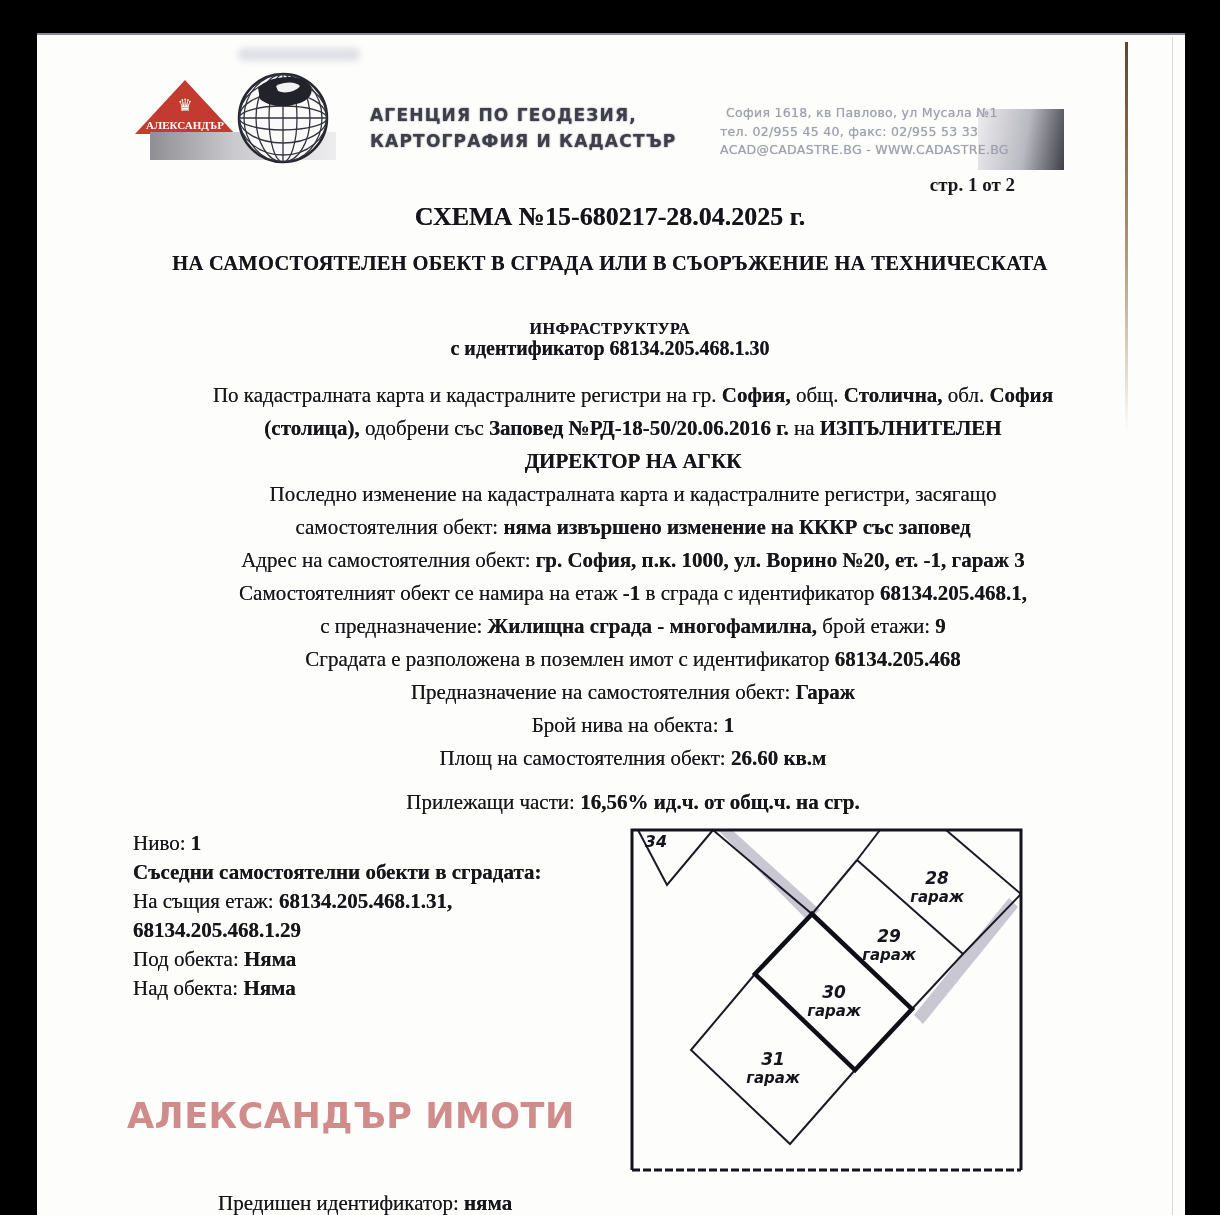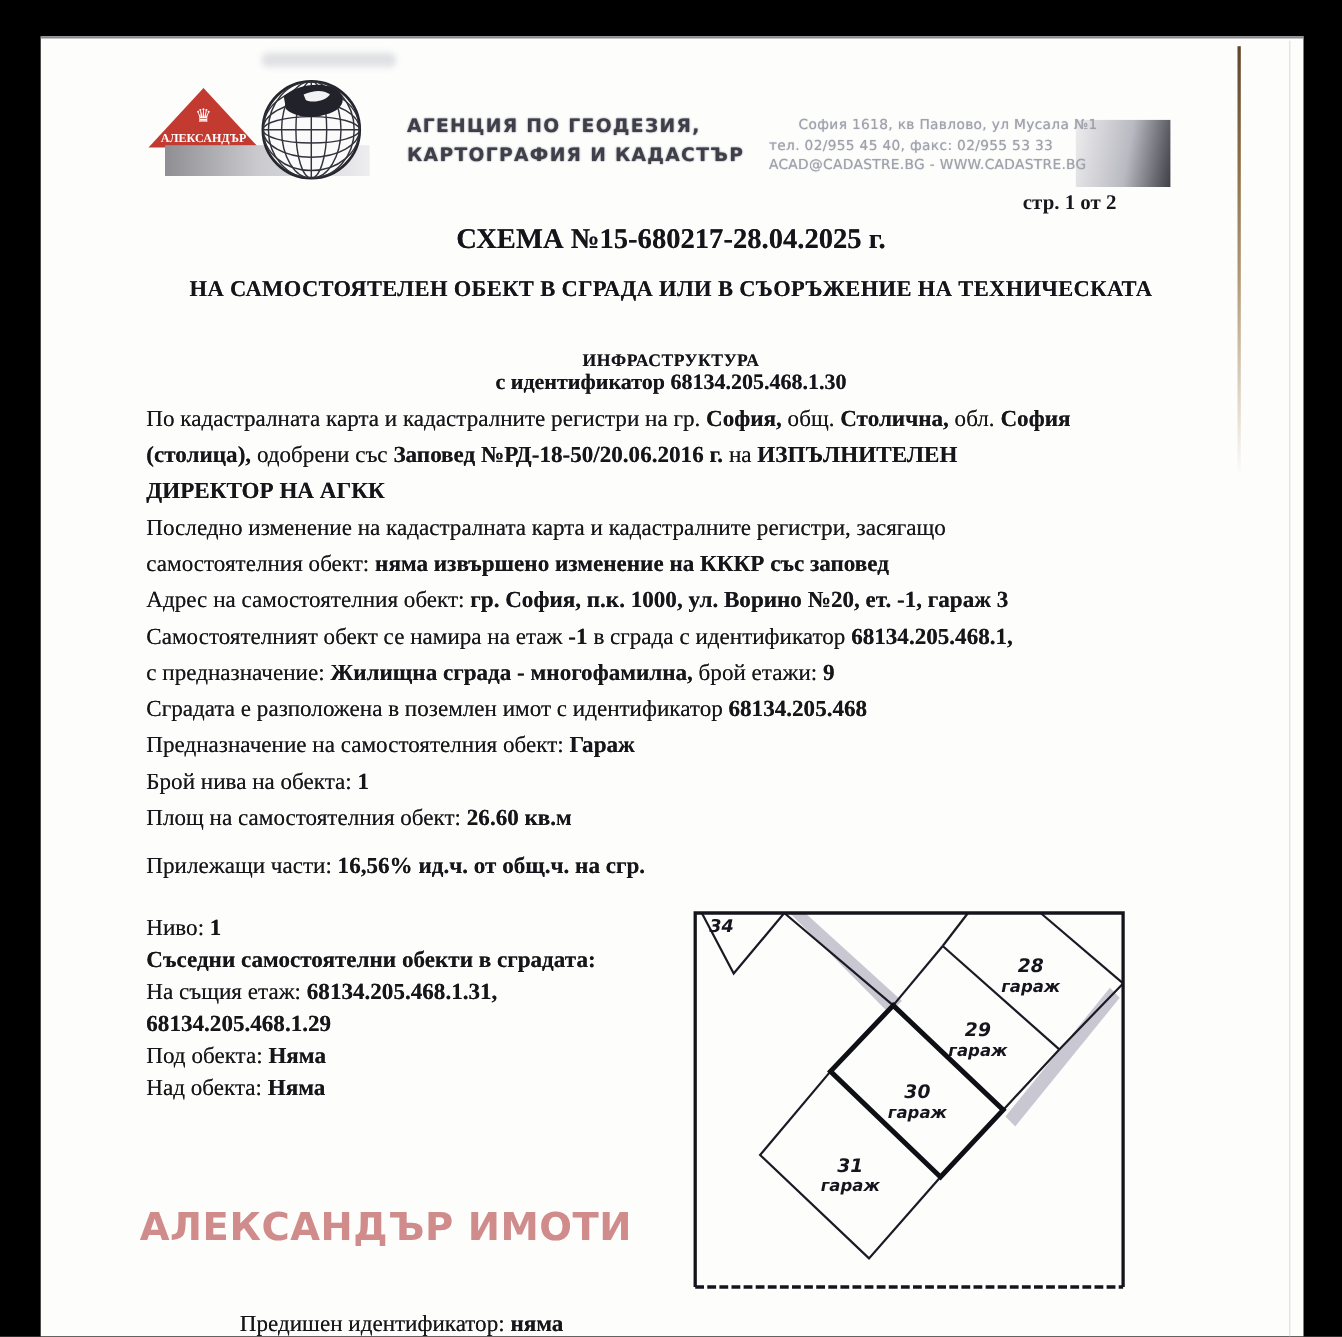--- a/index.html
+++ b/index.html
@@ -17,21 +17,21 @@
     opacity:.4;filter:blur(3px);border-radius:5px;}
   
   #logo-red{left:133px;top:76px;}
   #globe{left:236px;top:66px;}
   #bar-left{left:150px;top:130px;width:186px;height:28px;
     background:linear-gradient(to right,#8e8e93,#c9c9ce 45%,#ededf0);}
   #bar-right{left:978px;top:107px;width:86px;height:61px;
     background:linear-gradient(100deg,#ededef 0%,#b9b9c1 55%,#3f3f47 100%);}
   .agency-line{position:absolute;left:333px;font-family:"DejaVu Sans",sans-serif;font-weight:bold;
     font-size:17px;color:#3f3f4a;letter-spacing:1.2px;text-shadow:0 0 1.6px rgba(62,62,76,.85);white-space:nowrap;}
-  .contact-line{position:absolute;left:662px;font-family:"DejaVu Sans",sans-serif;font-size:12.5px;
+  .contact-line{position:absolute;left:683px;font-family:"DejaVu Sans",sans-serif;font-size:12.5px;
     color:#9fa2ac;letter-spacing:.3px;text-shadow:0 0 1px rgba(160,163,173,.8);white-space:nowrap;}
   #page-num{left:890px;top:172px;width:125px;text-align:right;font-size:19px;font-weight:bold;color:#17171c;}
   
   .ctr{left:48px;width:1124px;text-align:center;font-weight:bold;color:#14141a;white-space:nowrap;
        text-shadow:0 0 .6px rgba(20,20,26,.7);}
   #doc-title{top:200px;font-size:26px;}
   #doc-sub1{top:250px;font-size:20.5px;letter-spacing:.3px;}
   #doc-sub2{top:290px;font-size:16px;letter-spacing:.5px;margin-top:28px;}
   #doc-ident{top:335px;font-size:20px;}
   
@@ -107,21 +107,21 @@
     <div class="contact-line" style="top:89px;">тел. 02/955 45 40, факс: 02/955 53 33</div>
     <div class="contact-line" style="top:107px;">ACAD@CADASTRE.BG - WWW.CADASTRE.BG</div>
 
     <div id="page-num" class="abs" style="left:853px;top:139px;">стр. 1 от 2</div>
 
     <div id="doc-title" class="abs ctr" style="left:11px;top:167px;">СХЕМА №15-680217-28.04.2025 г.</div>
     <div id="doc-sub1" class="abs ctr" style="left:11px;top:217px;">НА САМОСТОЯТЕЛЕН ОБЕКТ В СГРАДА ИЛИ В СЪОРЪЖЕНИЕ НА ТЕХНИЧЕСКАТА</div>
     <div id="doc-sub2" class="abs ctr" style="left:11px;top:257px;">ИНФРАСТРУКТУРА</div>
     <div id="doc-ident" class="abs ctr" style="left:11px;top:302px;">с идентификатор 68134.205.468.1.30</div>
 
-    <div id="body-lines" class="abs" style="left:96px;top:329px;">
+    <div id="body-lines" class="abs" style="left:96px;top:344px;text-align:center;">
       <div class="line"><span>По кадастралната карта и кадастралните регистри на гр. </span><span class="b">София,</span><span> общ. </span><span class="b">Столична,</span><span> обл. </span><span class="b">София</span></div>
       <div class="line"><span class="b">(столица),</span><span> одобрени със </span><span class="b">Заповед №РД-18-50/20.06.2016 г.</span><span> на </span><span class="b">ИЗПЪЛНИТЕЛЕН</span></div>
       <div class="line"><span class="b">ДИРЕКТОР НА АГКК</span></div>
       <div class="line"><span>Последно изменение на кадастралната карта и кадастралните регистри, засягащо</span></div>
       <div class="line"><span>самостоятелния обект: </span><span class="b">няма извършено изменение на КККР със заповед</span></div>
       <div class="line"><span>Адрес на самостоятелния обект: </span><span class="b">гр. София, п.к. 1000, ул. Ворино №20, ет. -1, гараж 3</span></div>
       <div class="line"><span>Самостоятелният обект се намира на етаж </span><span class="b">-1</span><span> в сграда с идентификатор </span><span class="b">68134.205.468.1,</span></div>
       <div class="line"><span>с предназначение: </span><span class="b">Жилищна сграда - многофамилна,</span><span> брой етажи: </span><span class="b">9</span></div>
       <div class="line"><span>Сградата е разположена в поземлен имот с идентификатор </span><span class="b">68134.205.468</span></div>
       <div class="line"><span>Предназначение на самостоятелния обект: </span><span class="b">Гараж</span></div>

